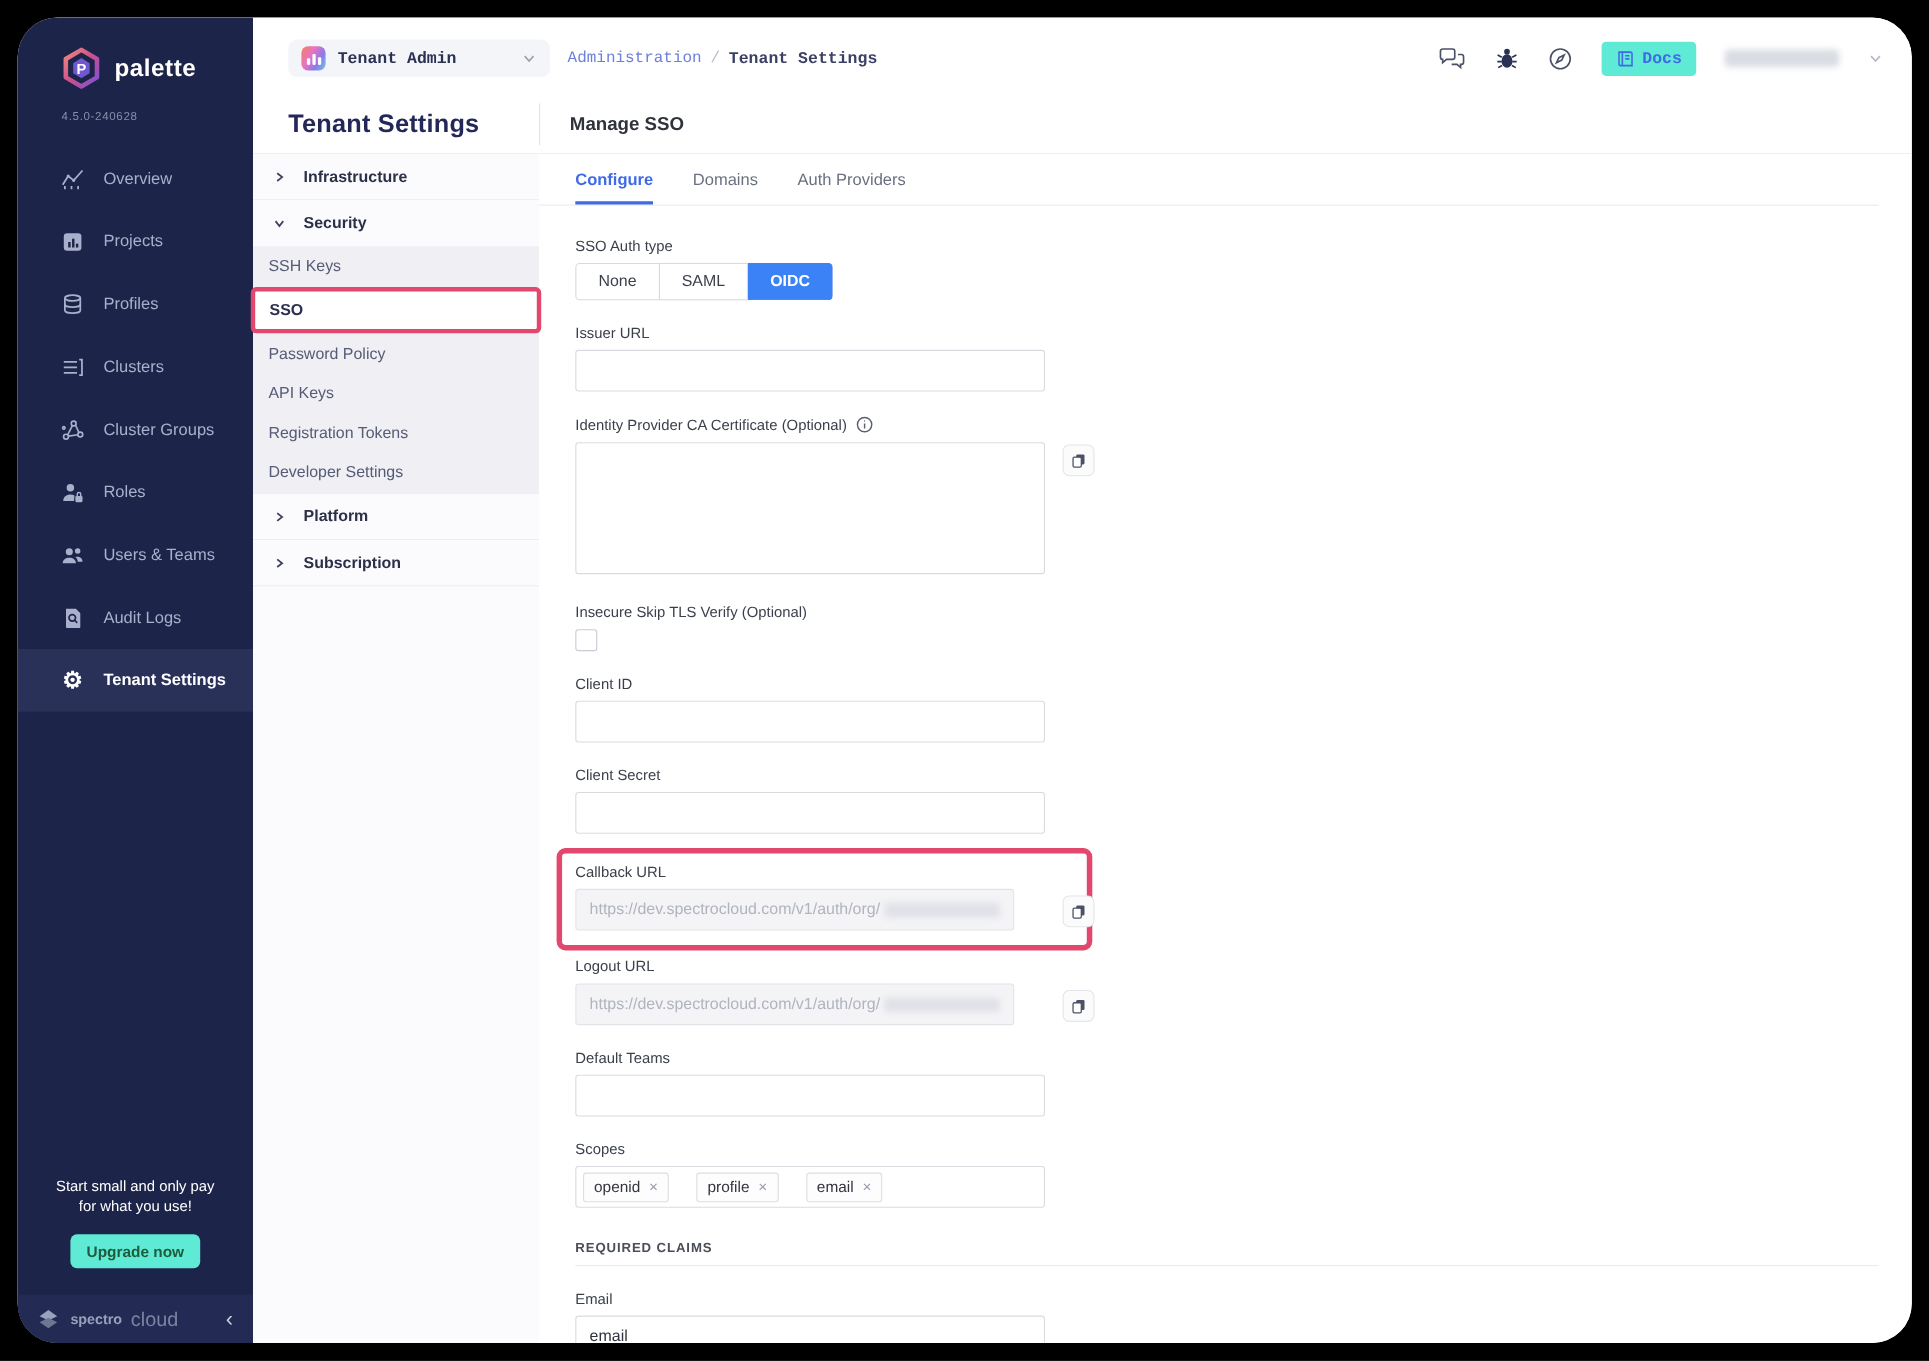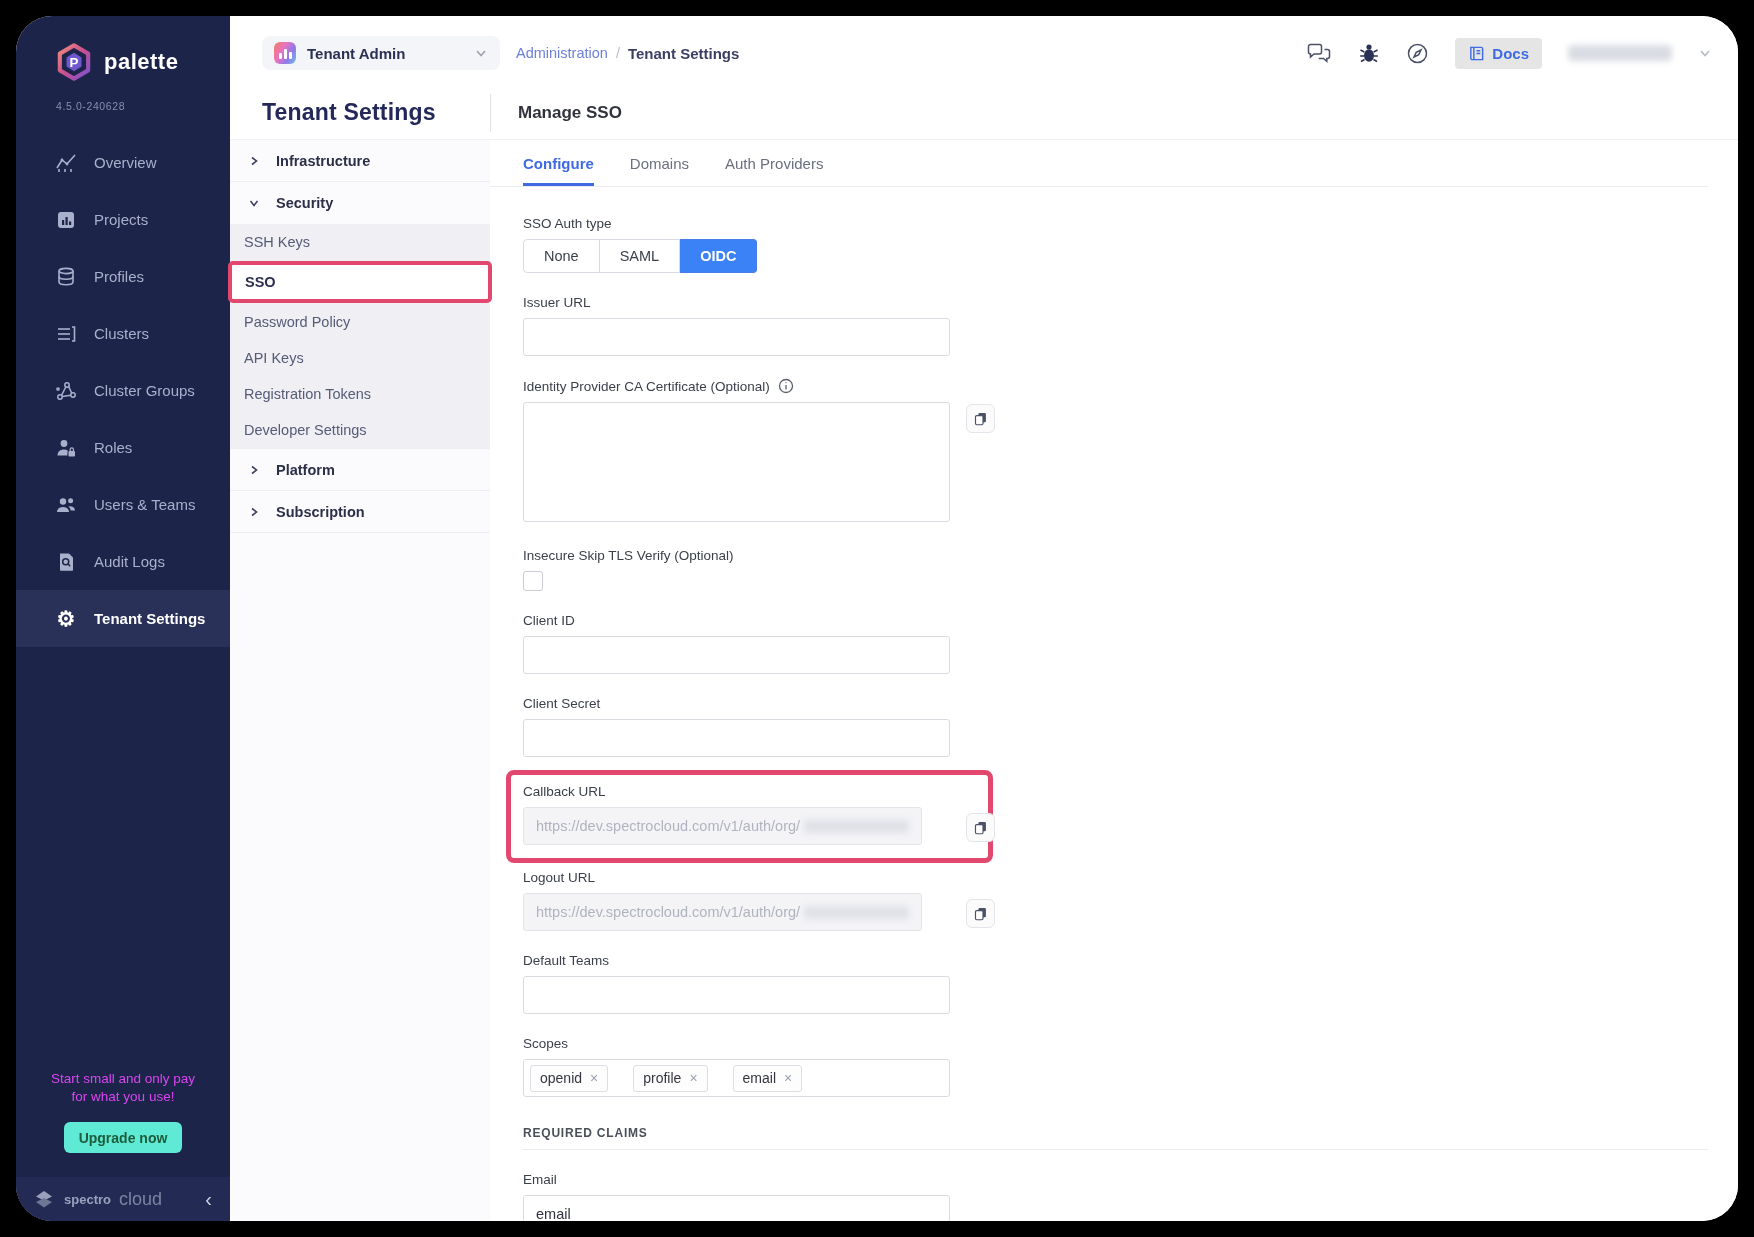--- a/index.html
+++ b/index.html
@@ -11,45 +11,45 @@
   .sidebar { width:214px; background:#1c2449; color:#a9b0cc; display:flex; flex-direction:column; flex-shrink:0; }
   .logo-row { display:flex; align-items:center; gap:10px; padding:26px 0 0 38px; }
   .logo-row .brand { color:#fff; font-size:22px; font-weight:700; letter-spacing:.5px; }
   .version { padding:18px 0 0 40px; font-size:10.5px; color:#878ead; letter-spacing:.6px; }
   .nav { margin-top:22px; }
   .nav-item { height:57px; display:flex; align-items:center; gap:17px; padding-left:39px; font-size:15px; cursor:pointer; color:#a9b0cc; }
   .nav-item.active { background:#2a3159; color:#fff; font-weight:700; }
   .nav-icon { width:22px; height:22px; display:flex; align-items:center; justify-content:center; flex-shrink:0; }
   .gear-glyph { font-size:21px; color:#fff; line-height:1; }
   .promo { margin-top:auto; text-align:center; padding:0 14px; }
-  .promo-text { font-size:13.5px; color:#d946ef; line-height:1.35; }
+  .promo-text { font-size:13.5px; color:#ffffff; line-height:1.35; }
   .upgrade-btn { margin:16px auto 24px; display:block; width:118px; height:31px; background:#5eead4; color:#1e5c3c;
                  border:none; border-radius:6px; font-size:14px; font-weight:700; font-family:inherit; cursor:pointer; }
   .side-footer { height:44px; background:#232b54; display:flex; align-items:center; padding:0 18px 0 16px; gap:8px; }
   .side-footer .sf-bold { color:#9aa1bd; font-weight:700; font-size:13px; }
   .side-footer .sf-light { color:#7c83a2; font-size:18px; }
   .collapse { margin-left:auto; color:#cfd3e4; font-size:20px; cursor:pointer; line-height:1; }
 
   
   .main { flex:1; display:flex; flex-direction:column; background:#fff; min-width:0; }
-  .topbar { height:70px; display:flex; align-items:center; padding:4px 26px 0 32px; flex-shrink:0; }
+  .topbar { height:70px; display:flex; align-items:center; padding:4px 26px 0 32px; flex-shrink:0;font-family:Liberation Mono, monospace; }
   .proj-pill { width:238px; height:34px; background:#f4f5f8; border-radius:8px; display:flex; align-items:center;
                gap:11px; padding:0 12px; cursor:pointer; }
   .proj-icon { width:22px; height:22px; border-radius:6px; background:linear-gradient(120deg,#f08060 0%,#e973c1 38%,#8f7ae8 68%,#6fc3ea 100%);
                display:flex; align-items:flex-end; justify-content:center; gap:2px; padding-bottom:5px; }
   .proj-icon i { display:block; width:3px; background:#fff; border-radius:1px; }
   .proj-label { font-size:15px; font-weight:600; color:#2b3154; }
   .proj-chevron { margin-left:auto; color:#9aa0ae; }
   .breadcrumb { display:flex; align-items:center; gap:8px; margin-left:16px; font-size:14.5px; }
   .crumb-link { color:#6c80d9; cursor:pointer; }
   .crumb-sep { color:#b9bdc9; }
   .crumb-cur { color:#3a3f63; font-weight:600; font-size:15px; }
   .top-actions { margin-left:auto; display:flex; align-items:center; gap:26px; }
   .icon-btn { cursor:pointer; display:flex; align-items:center; }
-  .docs-btn { display:flex; align-items:center; gap:7px; background:#e5e5e5; color:#3f6ae3; font-size:15px; font-weight:600;
+  .docs-btn { display:flex; align-items:center; gap:7px; background:#5eead4; color:#3f6ae3; font-size:15px; font-weight:600;
               border:none; border-radius:4px; height:31px; padding:0 13px; font-family:inherit; cursor:pointer; }
   .user-blur { width:104px; height:16px; background:#d9dce3; border-radius:4px; filter:blur(3px); cursor:pointer; }
   .user-chevron { color:#b4b9c4; }
 
   .title-row { height:54px; display:flex; align-items:center; border-bottom:1px solid #eef0f4; flex-shrink:0; }
   .page-title { width:260px; padding-left:32px; font-size:23px; font-weight:700; color:#232858; letter-spacing:.2px; flex-shrink:0; }
   .vdiv { width:1px; height:38px; background:#e0e2e8; }
   .page-subtitle { padding-left:27px; font-size:17px; font-weight:600; color:#30333c; }
 
   .content { flex:1; display:flex; min-height:0; }

